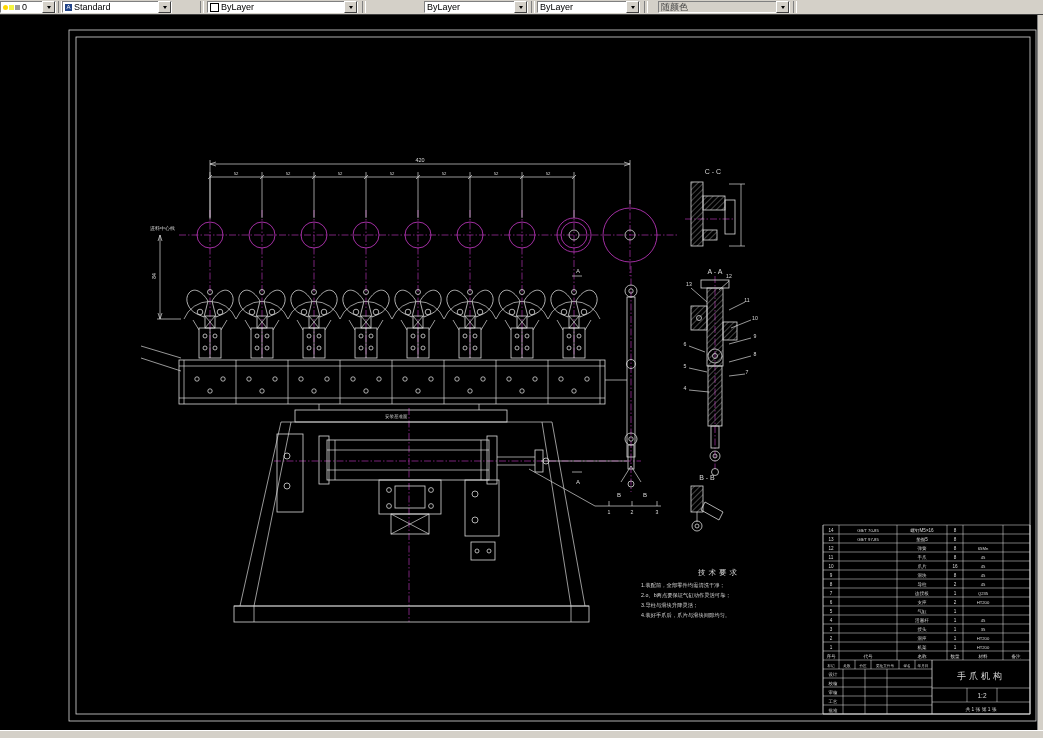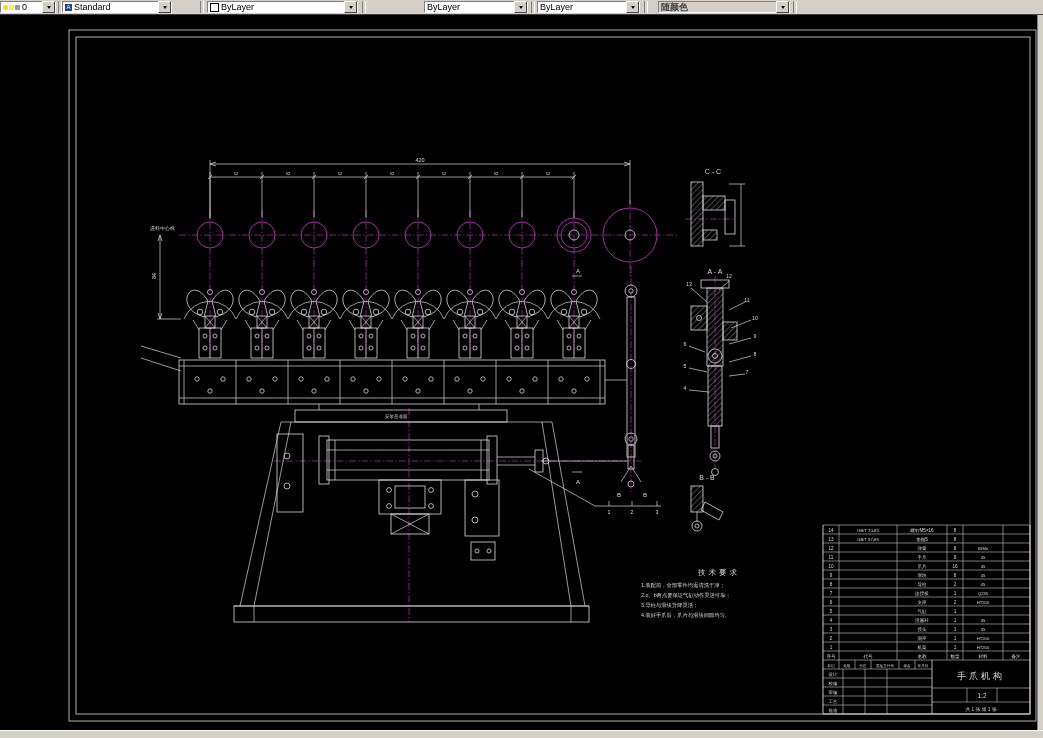--- a/index.html
+++ b/index.html
@@ -27,21 +27,21 @@
     display:flex;align-items:center;justify-content:center;
   }
   .tri{width:0;height:0;border:2px solid transparent;border-top:3px solid #000;margin-top:3px;}
   .lic{width:5px;height:5px;background:#ffd700;border-radius:50%;margin-left:2px;flex:0 0 5px;}
   .lic2{width:5px;height:5px;background:#f4f442;margin-left:1px;flex:0 0 5px;}
   .lic3{width:5px;height:5px;background:#9a9a9a;margin-left:1px;flex:0 0 5px;}
   .aicon{width:7px;height:7px;background:#224488;color:#fff;font-size:6px;line-height:7px;
     text-align:center;margin-left:2px;flex:0 0 7px;}
   .swatch{width:7px;height:7px;background:#ffffff;border:1px solid #000;margin-left:2px;flex:0 0 7px;}
   .combo.disabled{background:#d4d0c8;}
-  .combo.disabled .val{color:#444;font-weight:bold;}
+  .combo.disabled .val{color:#444;}
   .sep{position:absolute;top:1px;height:12px;width:2px;
     border-left:1px solid #808080;border-right:1px solid #fff;}
   #combo-layer{left:0;width:56px;}
   #combo-style{left:62px;width:110px;}
   #combo-color{left:207px;width:151px;}
   #combo-linetype{left:424px;width:104px;}
   #combo-lineweight{left:537px;width:103px;}
   #combo-plot{left:658px;width:132px;}
   #sep1{left:58px;} #sep2{left:200px;} #sep3{left:362px;} #sep4{left:531px;} #sep5{left:644px;} #sep6{left:793px;}
   

